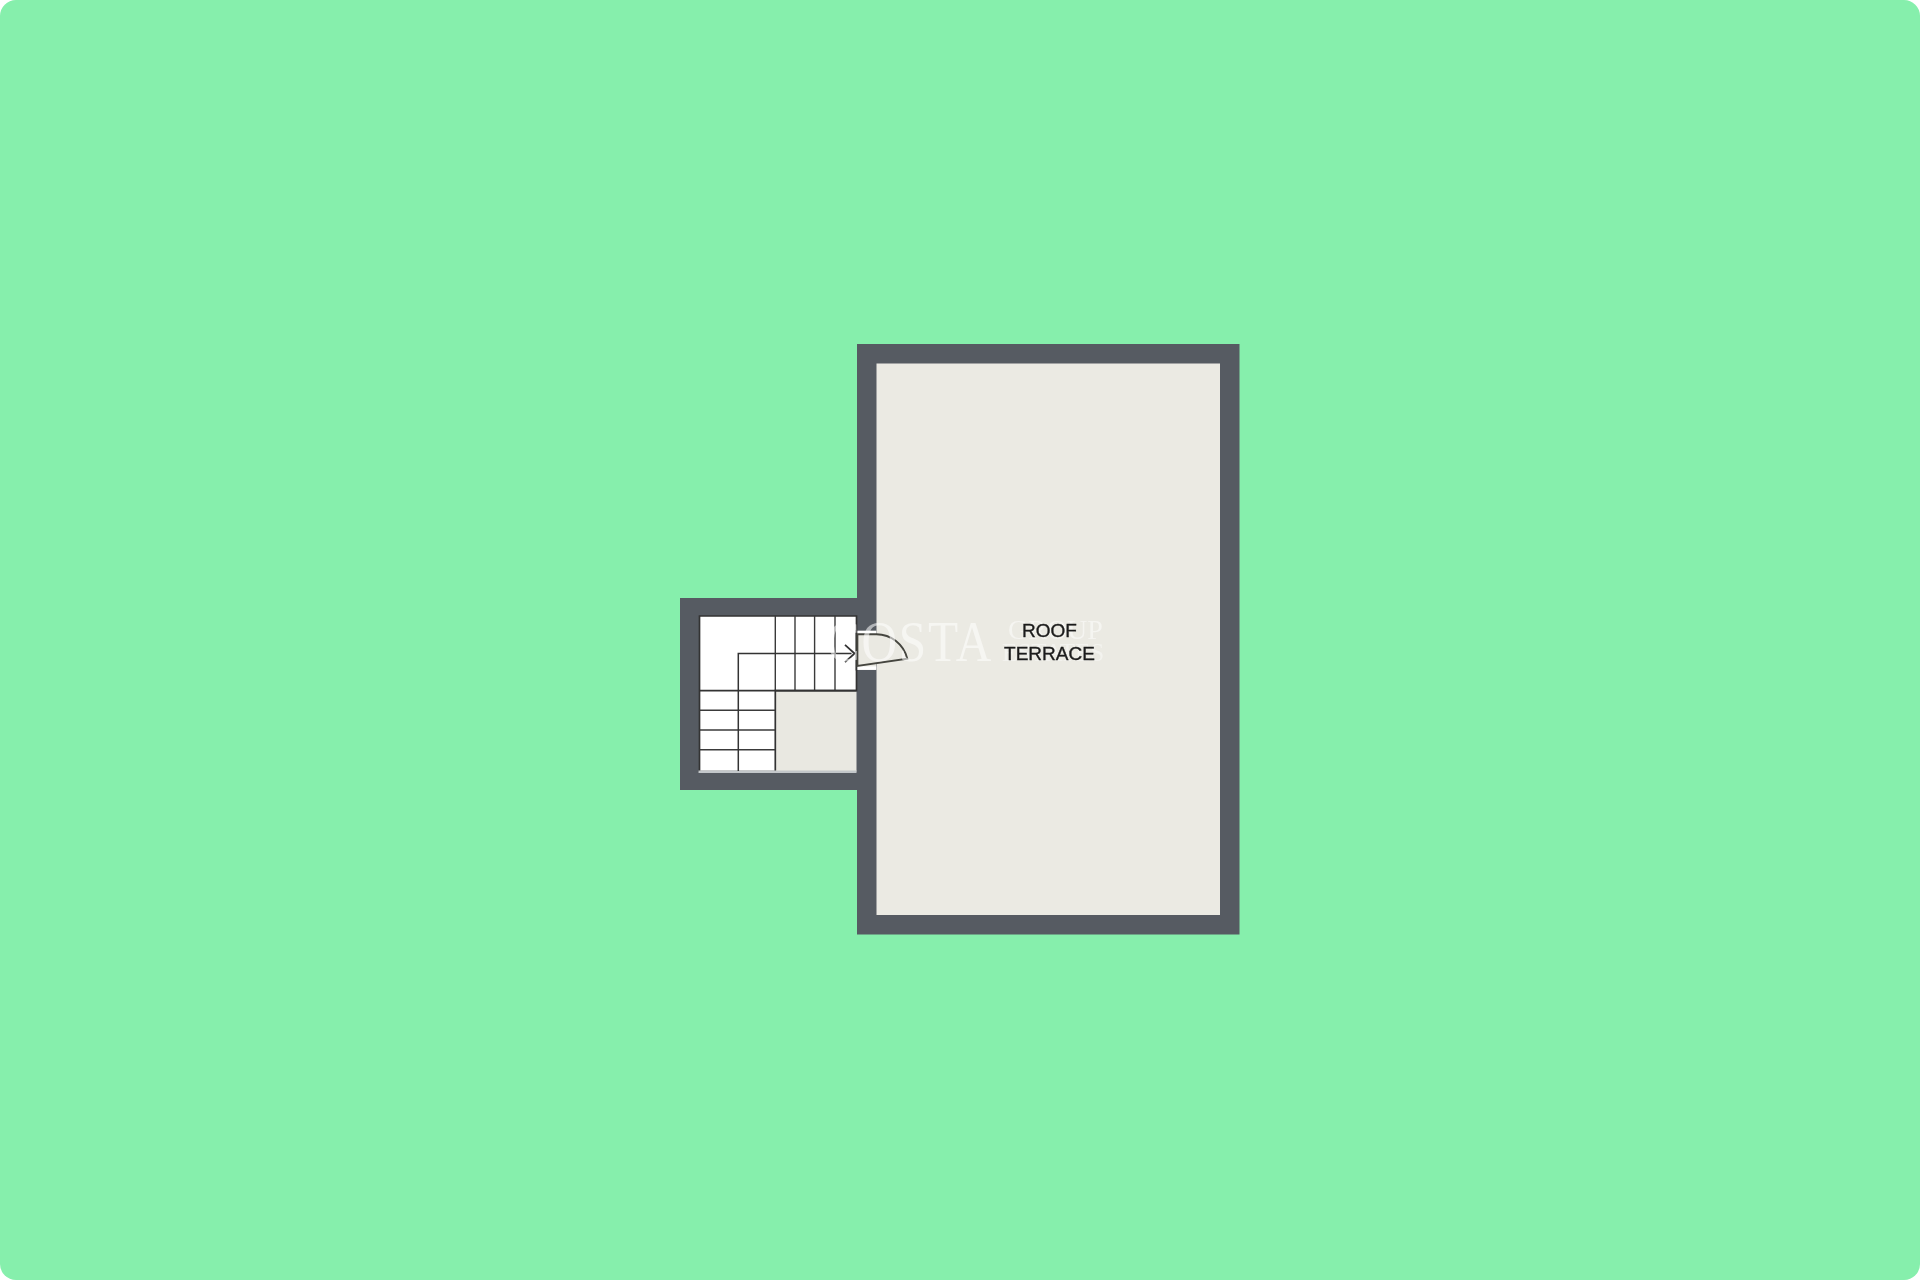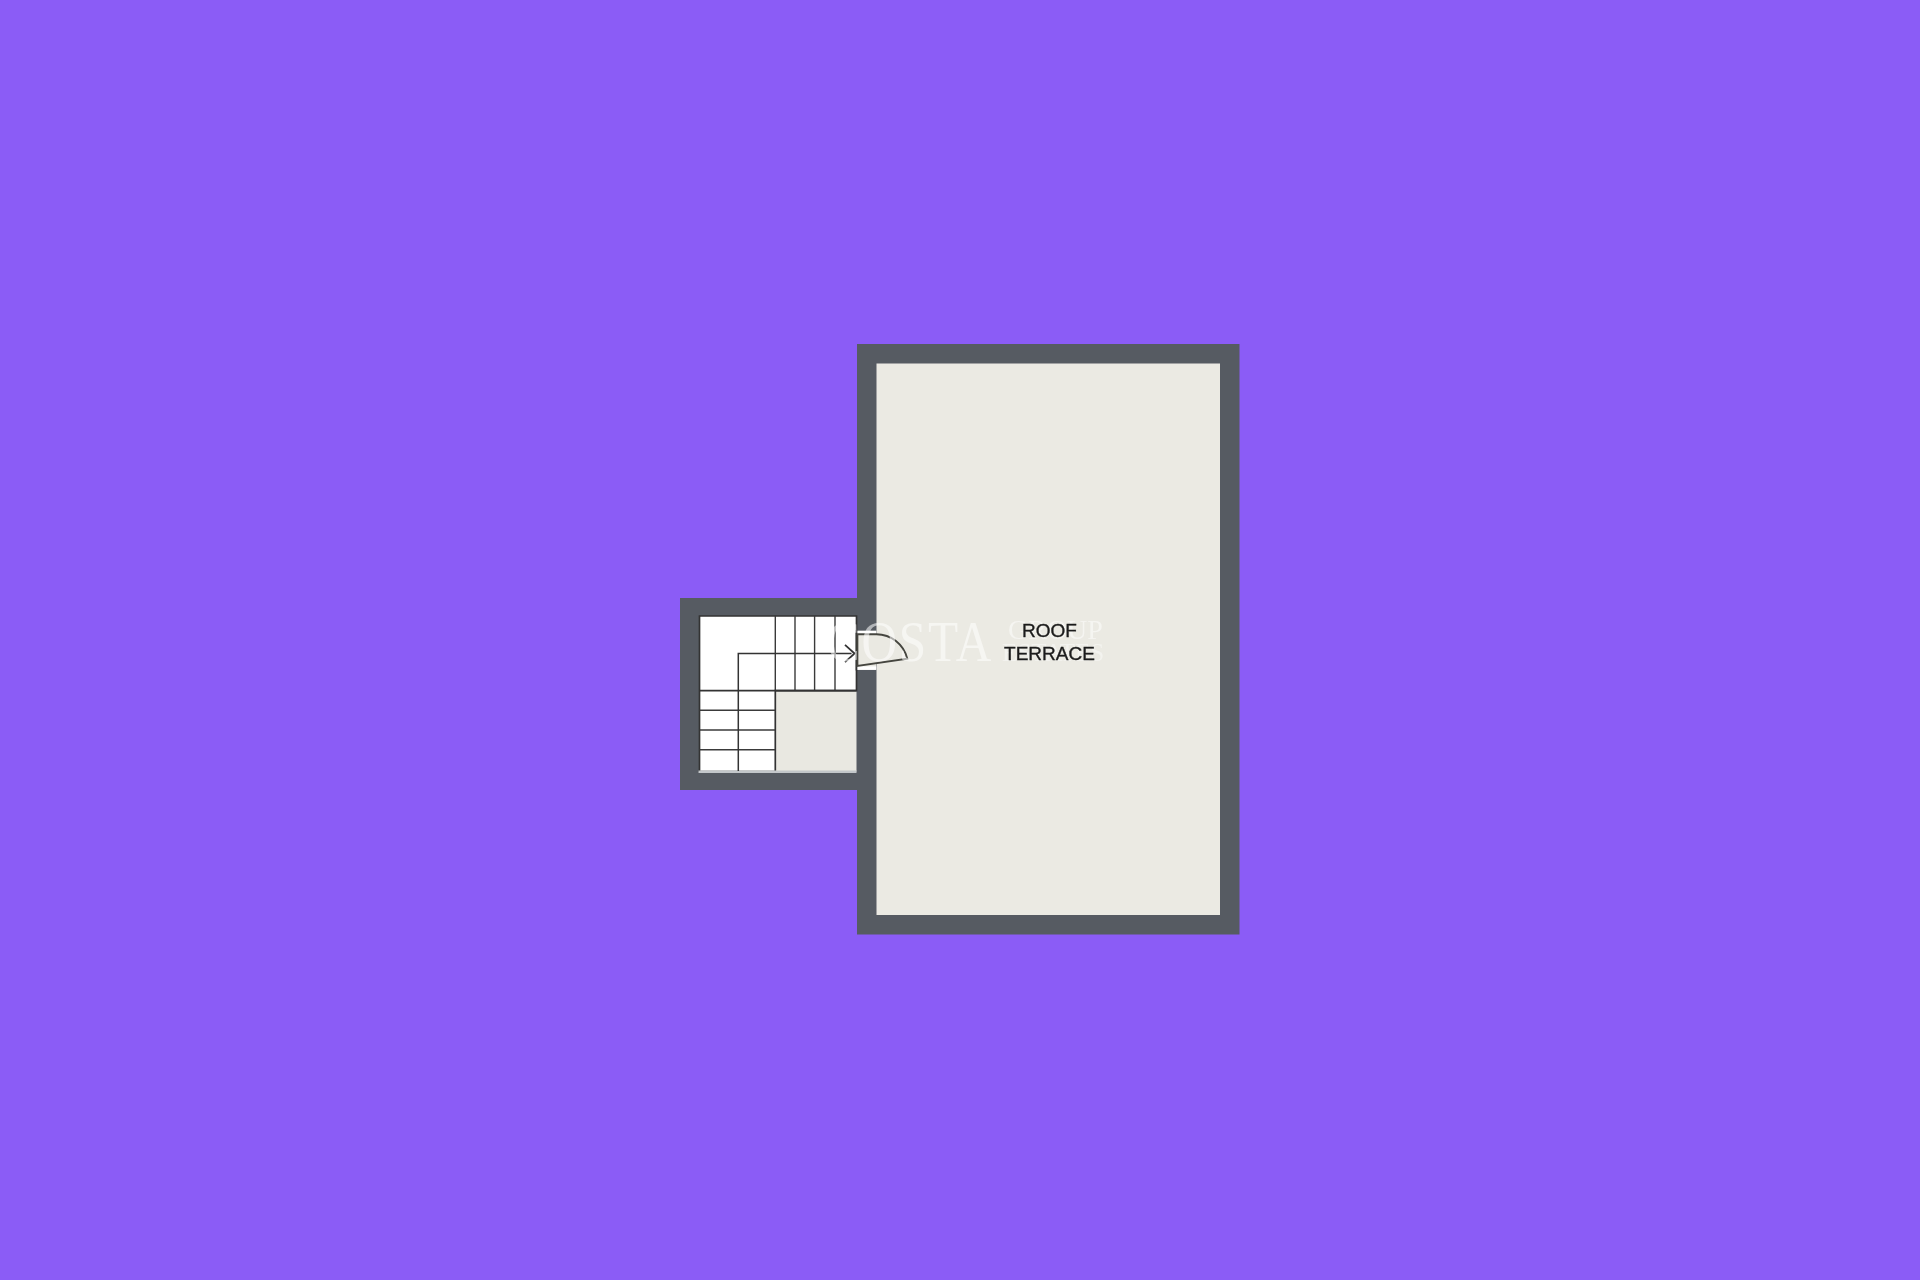--- a/index.html
+++ b/index.html
@@ -1,17 +1,17 @@
 <!DOCTYPE html>
 <html><head>
 <meta charset="utf-8">
 <style>
   html,body{margin:0;padding:0;background:#ffffff;width:1920px;height:1280px;overflow:hidden;}
   body{font-family:"Liberation Sans", sans-serif;}
-  .stage{position:relative;width:1920px;height:1280px;background:#8b5cf6;}
+  .stage{position:relative;width:1920px;height:1280px;background:#86efac;border-radius:16px;}
 </style>
 </head>
 <body>
 <div class="stage">
 <svg width="1920" height="1280" viewBox="0 0 1920 1280" xmlns="http://www.w3.org/2000/svg" style="position:absolute;left:0;top:0;">
 
   <rect x="857" y="344" width="382.5" height="590.5" fill="#565b62"></rect>
 
   <rect x="876.5" y="363.5" width="343.5" height="551.5" fill="#ebeae3"></rect>
 

